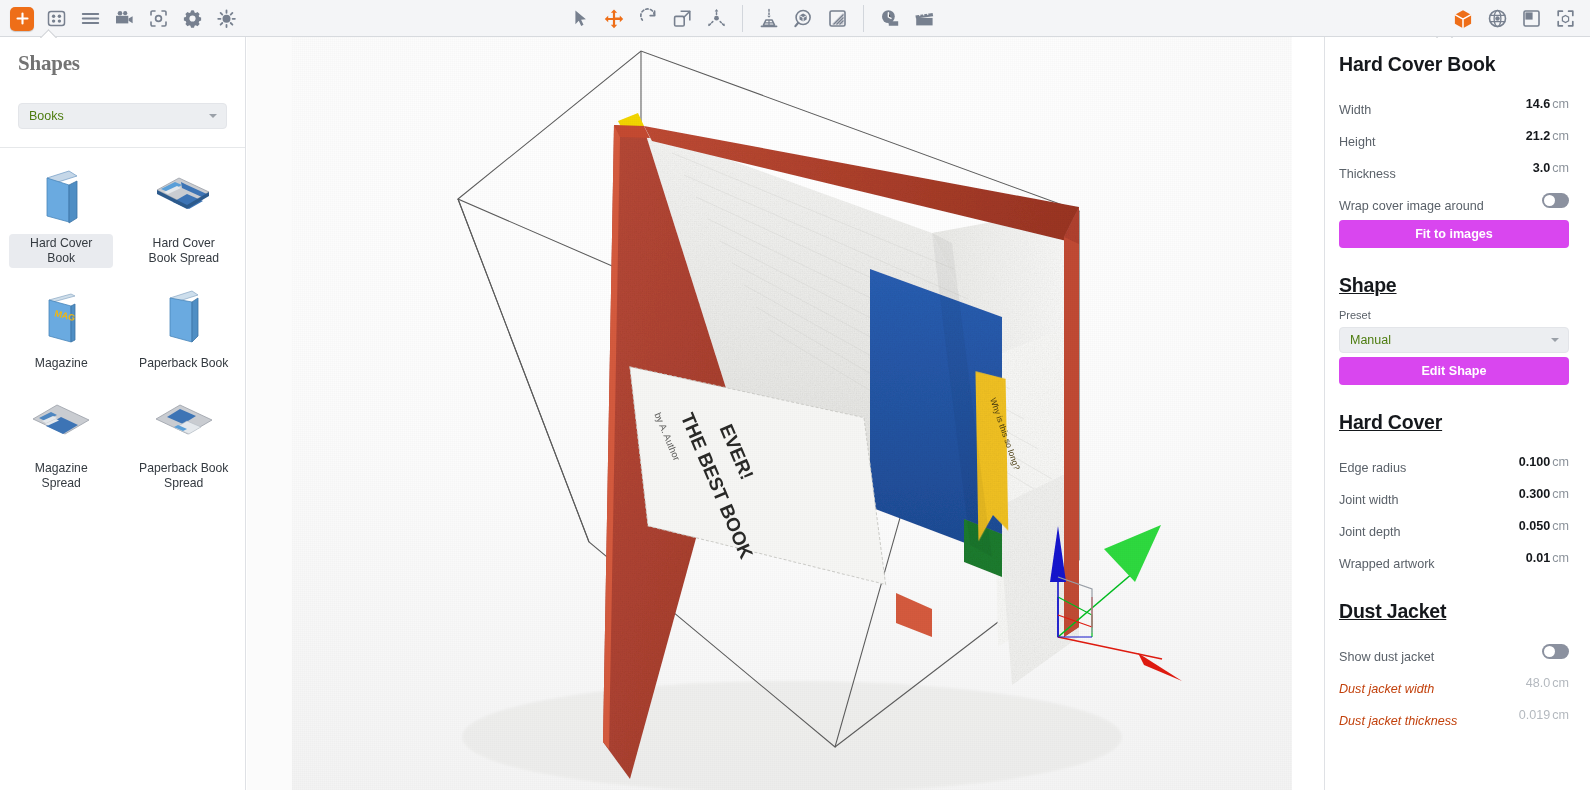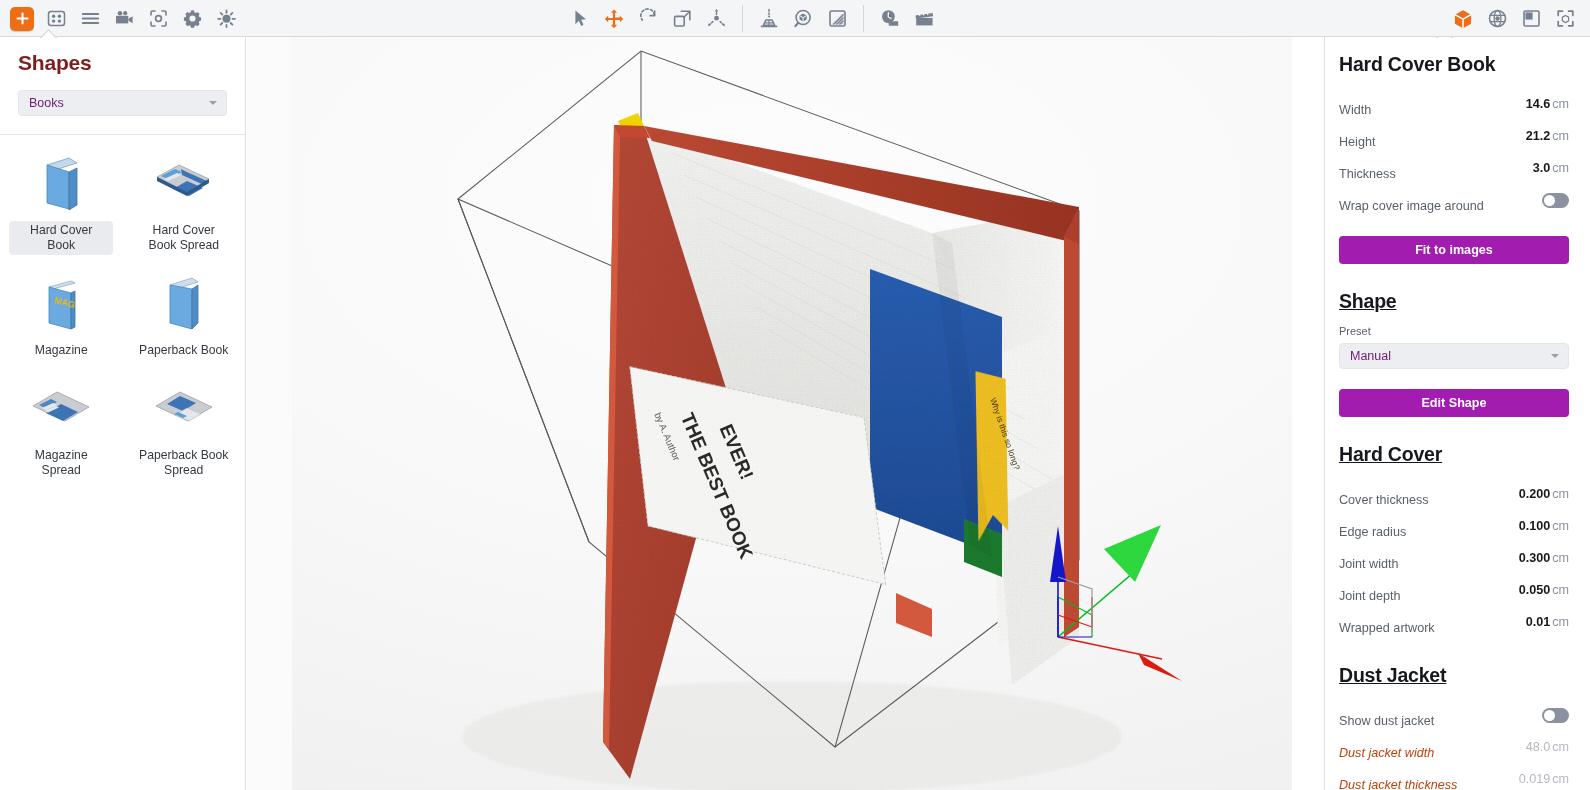--- a/index.html
+++ b/index.html
@@ -53,28 +53,29 @@
     content: ""; position: absolute; left: 2px; top: 3px;
     width: 12px; height: 12px; background: #fff;
     border-left: 1px solid #cfd2d6; border-top: 1px solid #cfd2d6;
     transform: rotate(45deg);
   }
   #sidebar-head {
     padding: 14px 18px 18px 18px;
     border-bottom: 1px solid #e6e8ea;
   }
   #sidebar-title {
-    font-size: 21px; font-weight: bold; color: #7f1d1d; letter-spacing: -.2px;
-    margin-bottom: 15px;
+    font-size: 21px; font-weight: bold; color: #737373; letter-spacing: -.2px;
+    margin-bottom: 27px;
+    font-family: Liberation Serif, serif;
   }
   .select-box {
     position: relative;
     height: 15px; background: #eceef1; border-radius: 4px;
     display: flex; align-items: center; padding: 12px 10px;
-    font-size: 12.5px; color: #701a75; cursor: pointer;
+    font-size: 12.5px; color: #4d7c0f; cursor: pointer;
     border: 1px solid #e3e5e9;
   }
   .select-box .caret-dn {
     position: absolute; right: 9px; top: 50%;
     width: 0; height: 0; margin-top: -2px;
     border-left: 4px solid transparent; border-right: 4px solid transparent;
     border-top: 4px solid #9aa0a8;
   }
   #shape-grid {
     padding: 12px 0 0 0;
@@ -133,24 +134,24 @@
   .rp-row {
     display: flex; align-items: center; justify-content: space-between;
     height: 32px; font-size: 12.6px;
   }
   .rp-label { color: #5a6169; margin-top: 12px; }
   .rp-label.dim { color: #c2410c; font-style: italic; }
   .rp-val { color: #15181c; font-weight: bold; font-size: 12.6px; }
   .rp-val .unit { color: #8c939b; font-weight: normal; margin-left: 2px; }
   .rp-val.dim, .rp-val.dim .unit { color: #b4b9bf; font-weight: normal; }
   .rp-btn {
-    height: 28px; border-radius: 4px; background: #a21caf;
+    height: 28px; border-radius: 4px; background: #d946ef;
     color: #fff; font-size: 12.6px; font-weight: bold;
     display: flex; align-items: center; justify-content: center;
-    margin-top: 20px; cursor: pointer;
+    margin-top: 4px; cursor: pointer;
   }
   .rp-sublabel { font-size: 11px; color: #5a6169; margin: 6px 0 6px 0; }
   .toggle {
     width: 27px; height: 15px; border-radius: 8px; background: #8b919f;
     position: relative; cursor: pointer; flex: 0 0 auto;
   }
   .toggle .knob {
     position: absolute; left: 2px; top: 2px; width: 11px; height: 11px;
     border-radius: 50%; background: #fff;
   }
@@ -596,24 +597,20 @@
       <div class="rp-sublabel">Preset</div>
       <div class="select-box">
         <span>Manual</span>
         <span class="caret-dn"></span>
       </div>
       <div class="rp-btn">Edit Shape</div>
 
       <div class="rp-h1 spaced">Hard Cover</div>
 
       <div class="rp-row">
-        <span class="rp-label">Cover thickness</span>
-        <span class="rp-val"><span>0.200</span><span class="unit">cm</span></span>
-      </div>
-      <div class="rp-row">
         <span class="rp-label">Edge radius</span>
         <span class="rp-val"><span>0.100</span><span class="unit">cm</span></span>
       </div>
       <div class="rp-row">
         <span class="rp-label">Joint width</span>
         <span class="rp-val"><span>0.300</span><span class="unit">cm</span></span>
       </div>
       <div class="rp-row">
         <span class="rp-label">Joint depth</span>
         <span class="rp-val"><span>0.050</span><span class="unit">cm</span></span>

